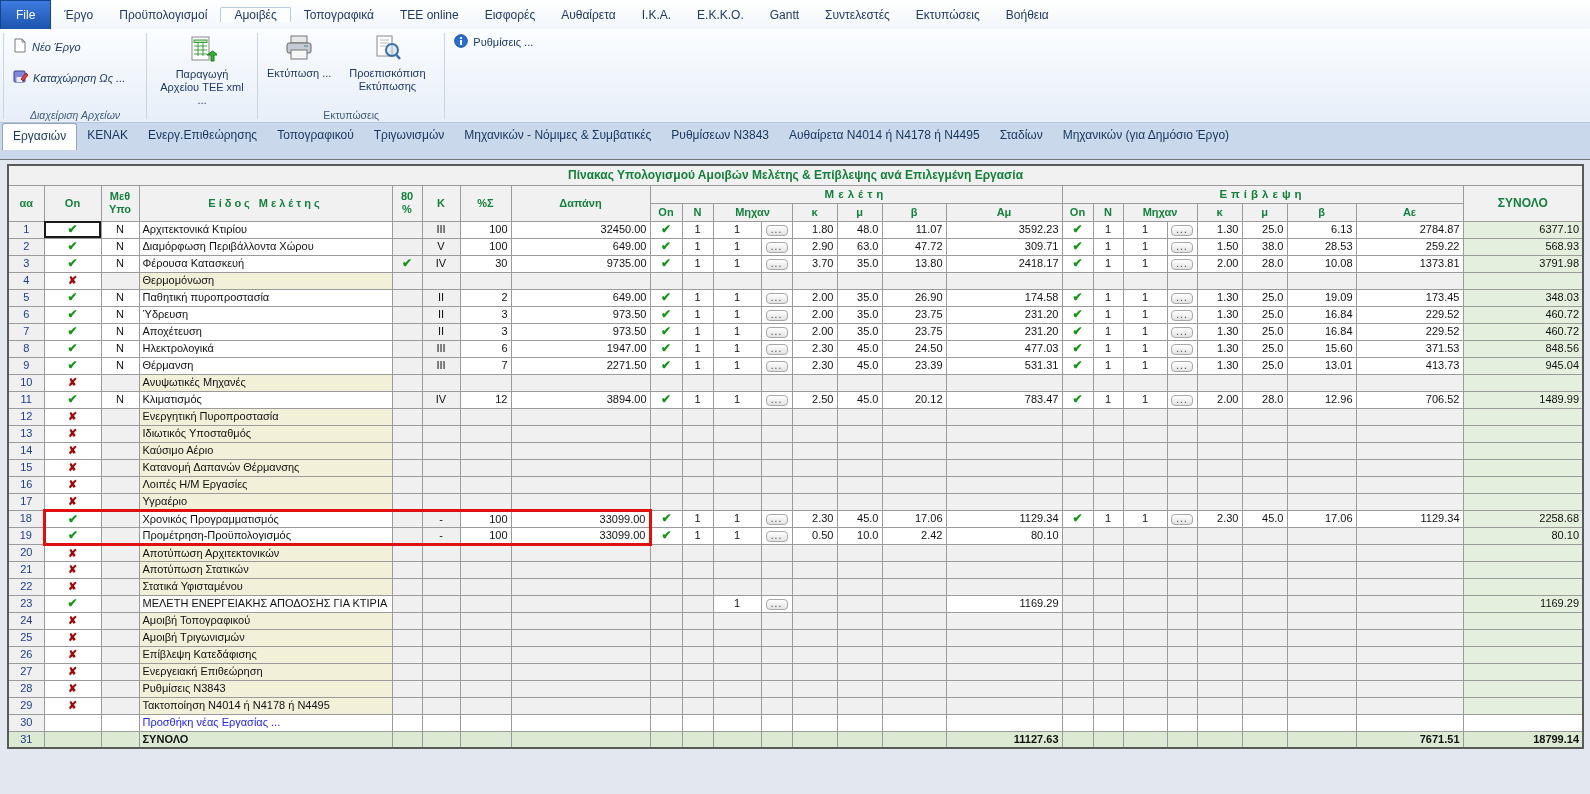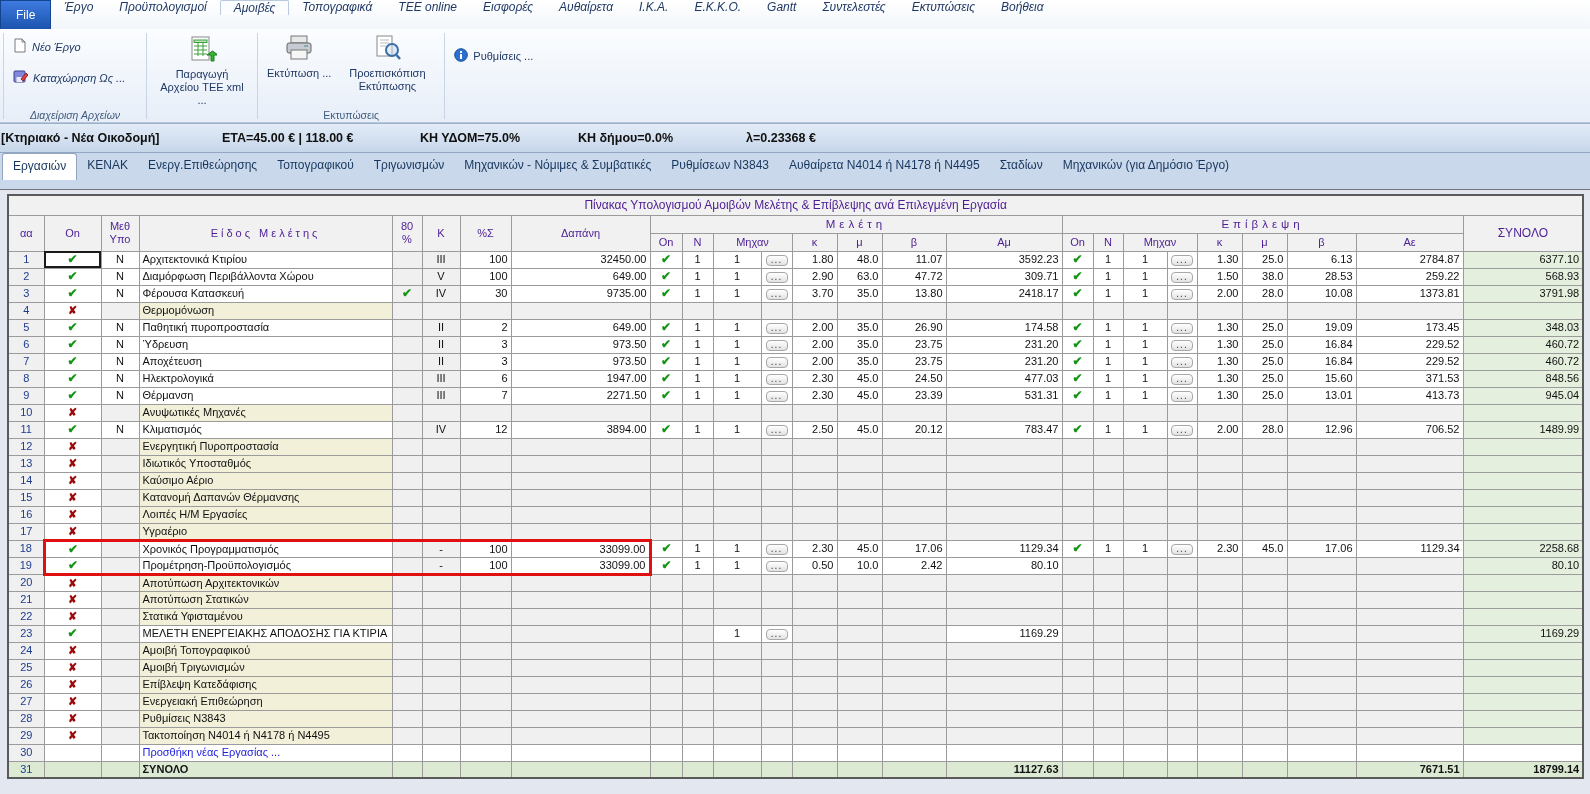--- a/index.html
+++ b/index.html
@@ -5,21 +5,21 @@
   * { margin:0; padding:0; box-sizing:border-box; }
   html,body { width:1590px; height:794px; overflow:hidden;
     font-family:"Liberation Sans", sans-serif; background:#e3e8f0; }
 
   
   .menubar { height:29px; background:linear-gradient(#ffffff,#f2f6fb);
     display:flex; align-items:stretch; }
   .file-tab { background:linear-gradient(#3e7ae0,#1c55ae); color:#fff;
     font-size:12px; padding:0 15px; display:flex; align-items:center;
     border:1px solid #15448f; border-bottom:none; }
-  #menu-items { display:flex; align-items:flex-start;font-style:italic; }
+  #menu-items { display:flex; align-items:center; }
   .menu-item { font-size:12px; color:#1f3864; padding:0 13px;
     display:flex; align-items:center; cursor:default; }
   .menu-item.active { background:#fbfdff; border:1px solid #b9c9de;
     border-bottom:none; border-radius:2px 2px 0 0; }
 
   
   .ribbon { height:94px; background:linear-gradient(#fbfdff,#e7eef8);
     border-bottom:1px solid #b8c6da; display:flex; align-items:stretch; padding:1px 2px 0 2px; }
   .rgroup { position:relative; display:flex; align-items:flex-start; padding:2px 4px 16px 4px; }
   .rgroup-label { position:absolute; bottom:1px; left:0; right:0; text-align:center;
@@ -44,21 +44,21 @@
     display:flex; align-items:flex-start; padding:0 0 0 2px; }
   .tab { font-size:12px; color:#17365d; padding:5px 10px 7px 10px; cursor:default; white-space:nowrap; }
   .tab.active { background:#fff; border:1px solid #95a5bd; border-bottom:none;
     border-radius:3px 3px 0 0; }
 
   
   .table-wrap { padding:4px 7px; }
   table { border-collapse:collapse; table-layout:fixed; width:1575px;
     font-size:11px; background:#f0f0f0; border:2px solid #5a5a5a; }
   th, td { border:1px solid #9b9b9b; overflow:hidden; white-space:nowrap; }
-  thead th { background:#f1f1f1; color:#4c1d95; font-weight:normal;
+  thead th { background:#f1f1f1; color:#15803d; font-weight:bold;
     white-space:pre-line; height:18px; line-height:13px; }
   .t-title { font-size:12px; height:20px; }
   .ls2 { letter-spacing:3px; }
   .ls4 { letter-spacing:4px; font-size:11.5px; }
   .t-sum { font-size:12px; }
   tbody tr { height:17px; }
   td { padding:0 2px; line-height:15px; color:#111; }
   .w   { background:#ffffff; }
   .g   { background:#f0f0f0; }
   .bei { background:#f3f0da; }
@@ -166,40 +166,33 @@
               <circle cx="19" cy="15" r="6" fill="rgba(190,215,240,.45)" stroke="#3b6ea5" stroke-width="2"></circle>
               <line x1="23.5" y1="20" x2="27" y2="24" stroke="#3b6ea5" stroke-width="2.5"></line>
             </svg>
         </span>
         <span>Προεπισκόπιση Εκτύπωσης</span>
       </div>
       <div class="rgroup-label">Εκτυπώσεις</div>
     </div>
     <div class="rsep"></div>
     <div class="rgroup">
-      <div class="rbtn-small" style="margin-top:14px">
+      <div class="rbtn-small" style="">
         <span>
           <svg width="14" height="14" viewBox="0 0 14 14">
               <circle cx="7" cy="7" r="6.3" fill="#2a6fd0" stroke="#174d9b"></circle>
               <rect x="6" y="6" width="2" height="5" fill="#fff"></rect>
               <rect x="6" y="3" width="2" height="2" fill="#fff"></rect>
             </svg>
         </span>
         <span>Ρυθμίσεις ...</span>
       </div>
     </div>
   </div>
 
-  <div class="infobar">
-    <span style="left:1px">[Κτηριακό - Νέα Οικοδομή]</span>
-    <span style="left:222px">ΕΤΑ=45.00 € | 118.00 €</span>
-    <span style="left:420px">ΚΗ ΥΔΟΜ=75.0%</span>
-    <span style="left:578px">ΚΗ δήμου=0.0%</span>
-    <span style="left:746px">λ=0.23368 €</span>
-  </div>
 
   <div class="tabstrip" id="tabstrip">
       <div class="tab active">Εργασιών</div>
       <div class="tab">ΚΕΝΑΚ</div>
       <div class="tab">Ενεργ.Επιθεώρησης</div>
       <div class="tab">Τοπογραφικού</div>
       <div class="tab">Τριγωνισμών</div>
       <div class="tab">Μηχανικών - Νόμιμες &amp; Συμβατικές</div>
       <div class="tab">Ρυθμίσεων N3843</div>
       <div class="tab">Αυθαίρετα N4014 ή N4178 ή N4495</div>

